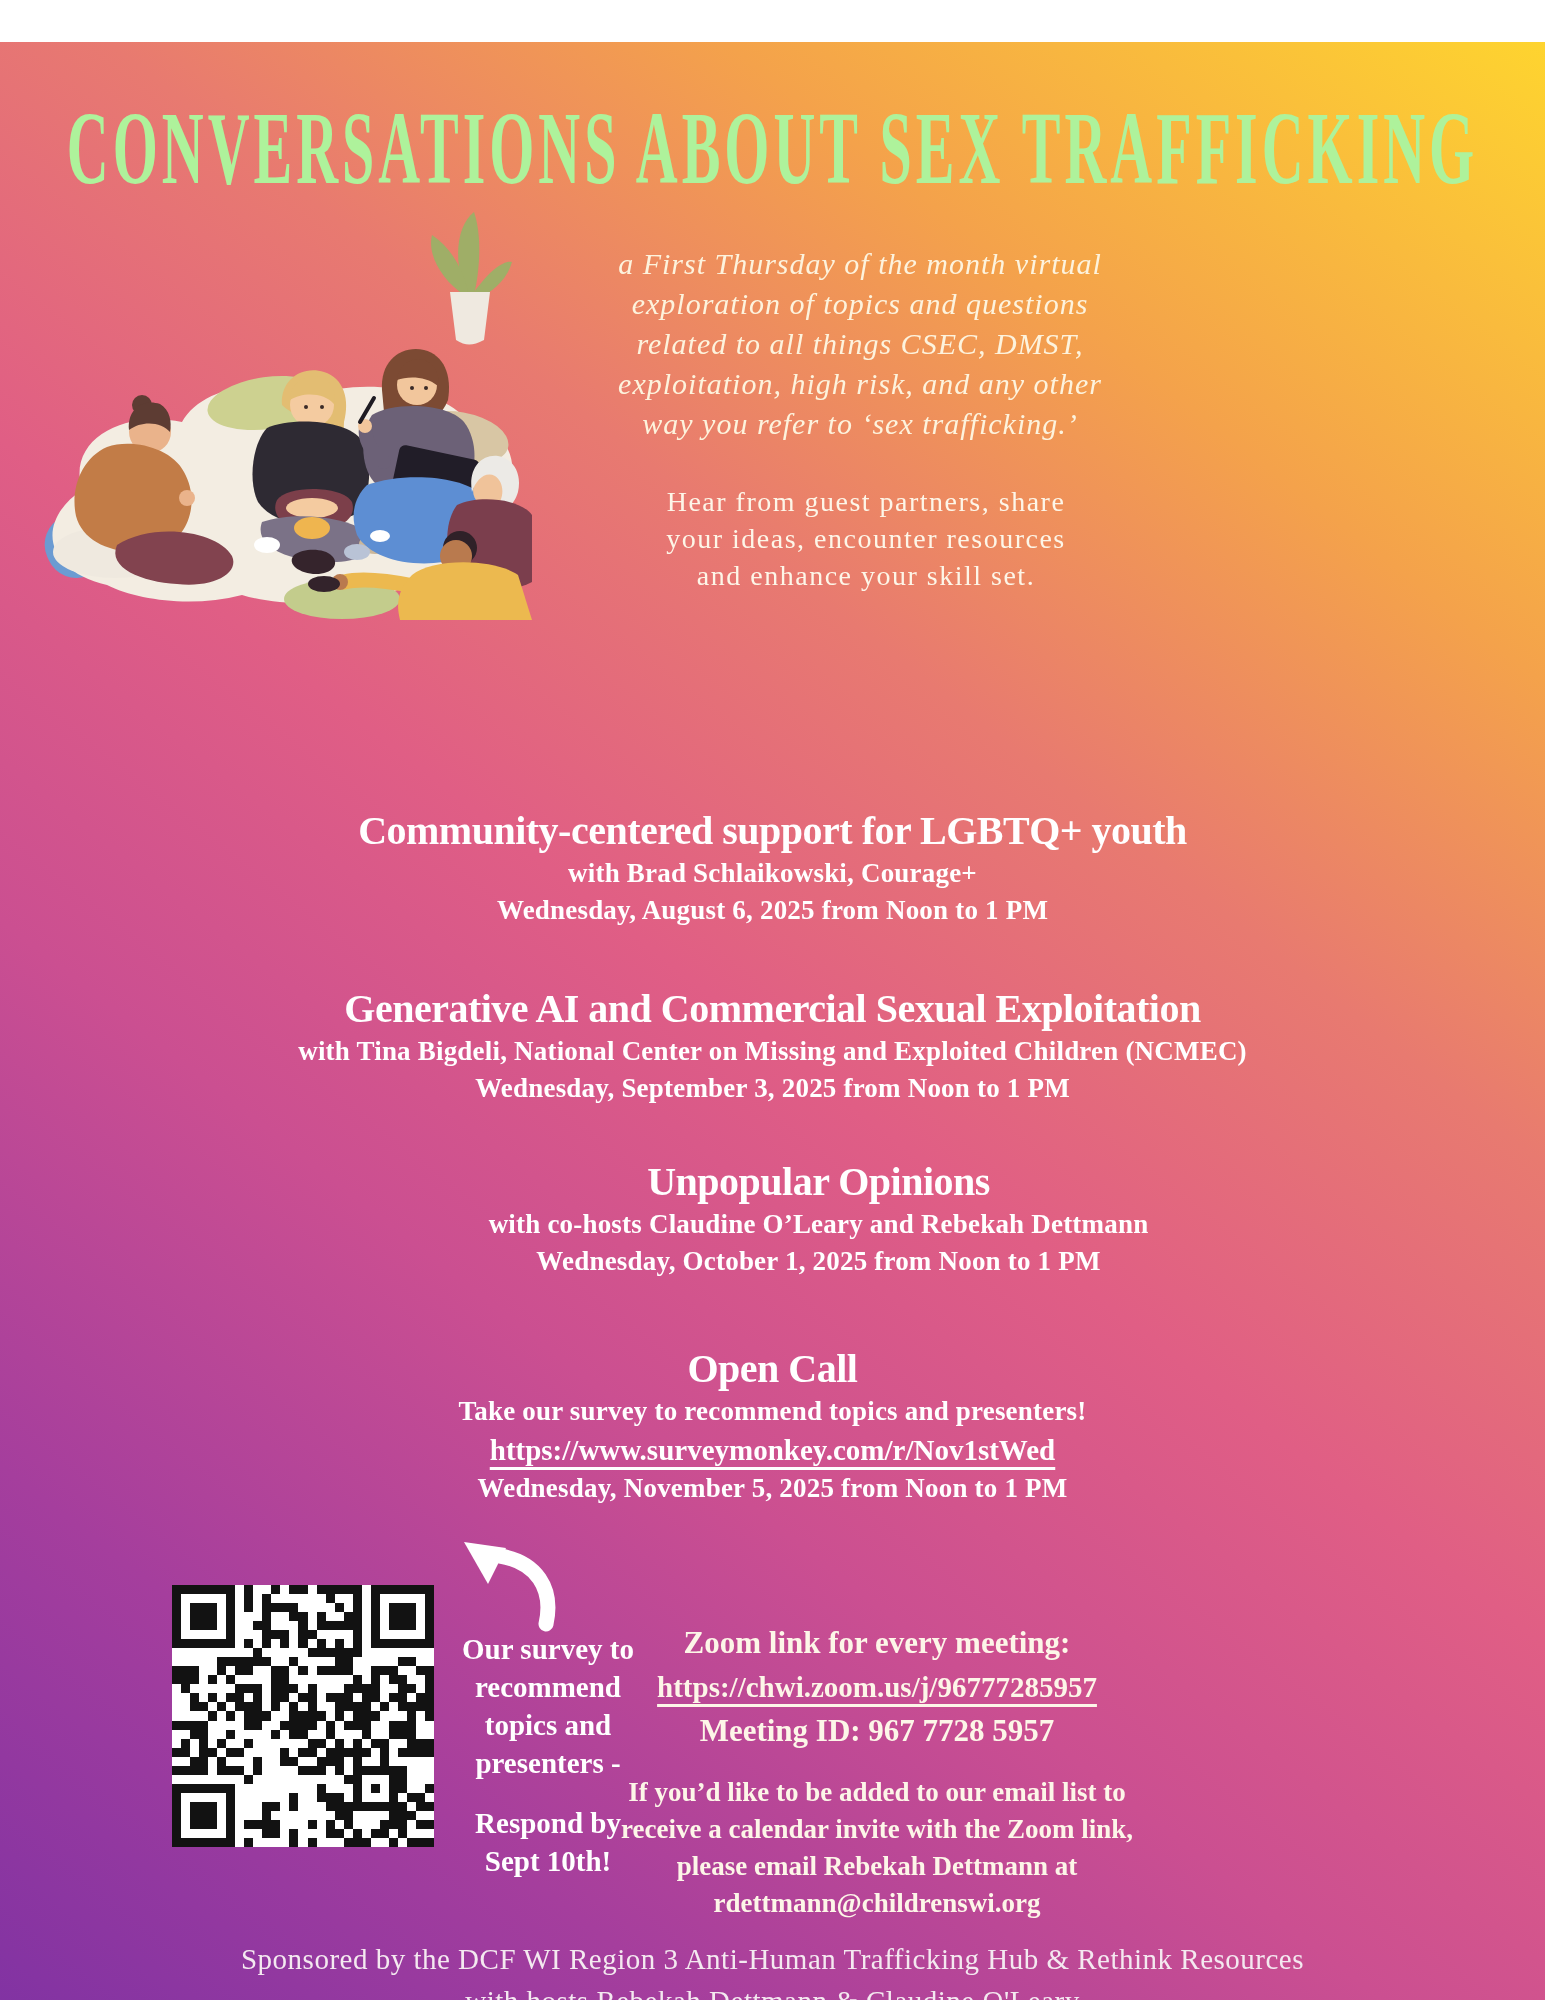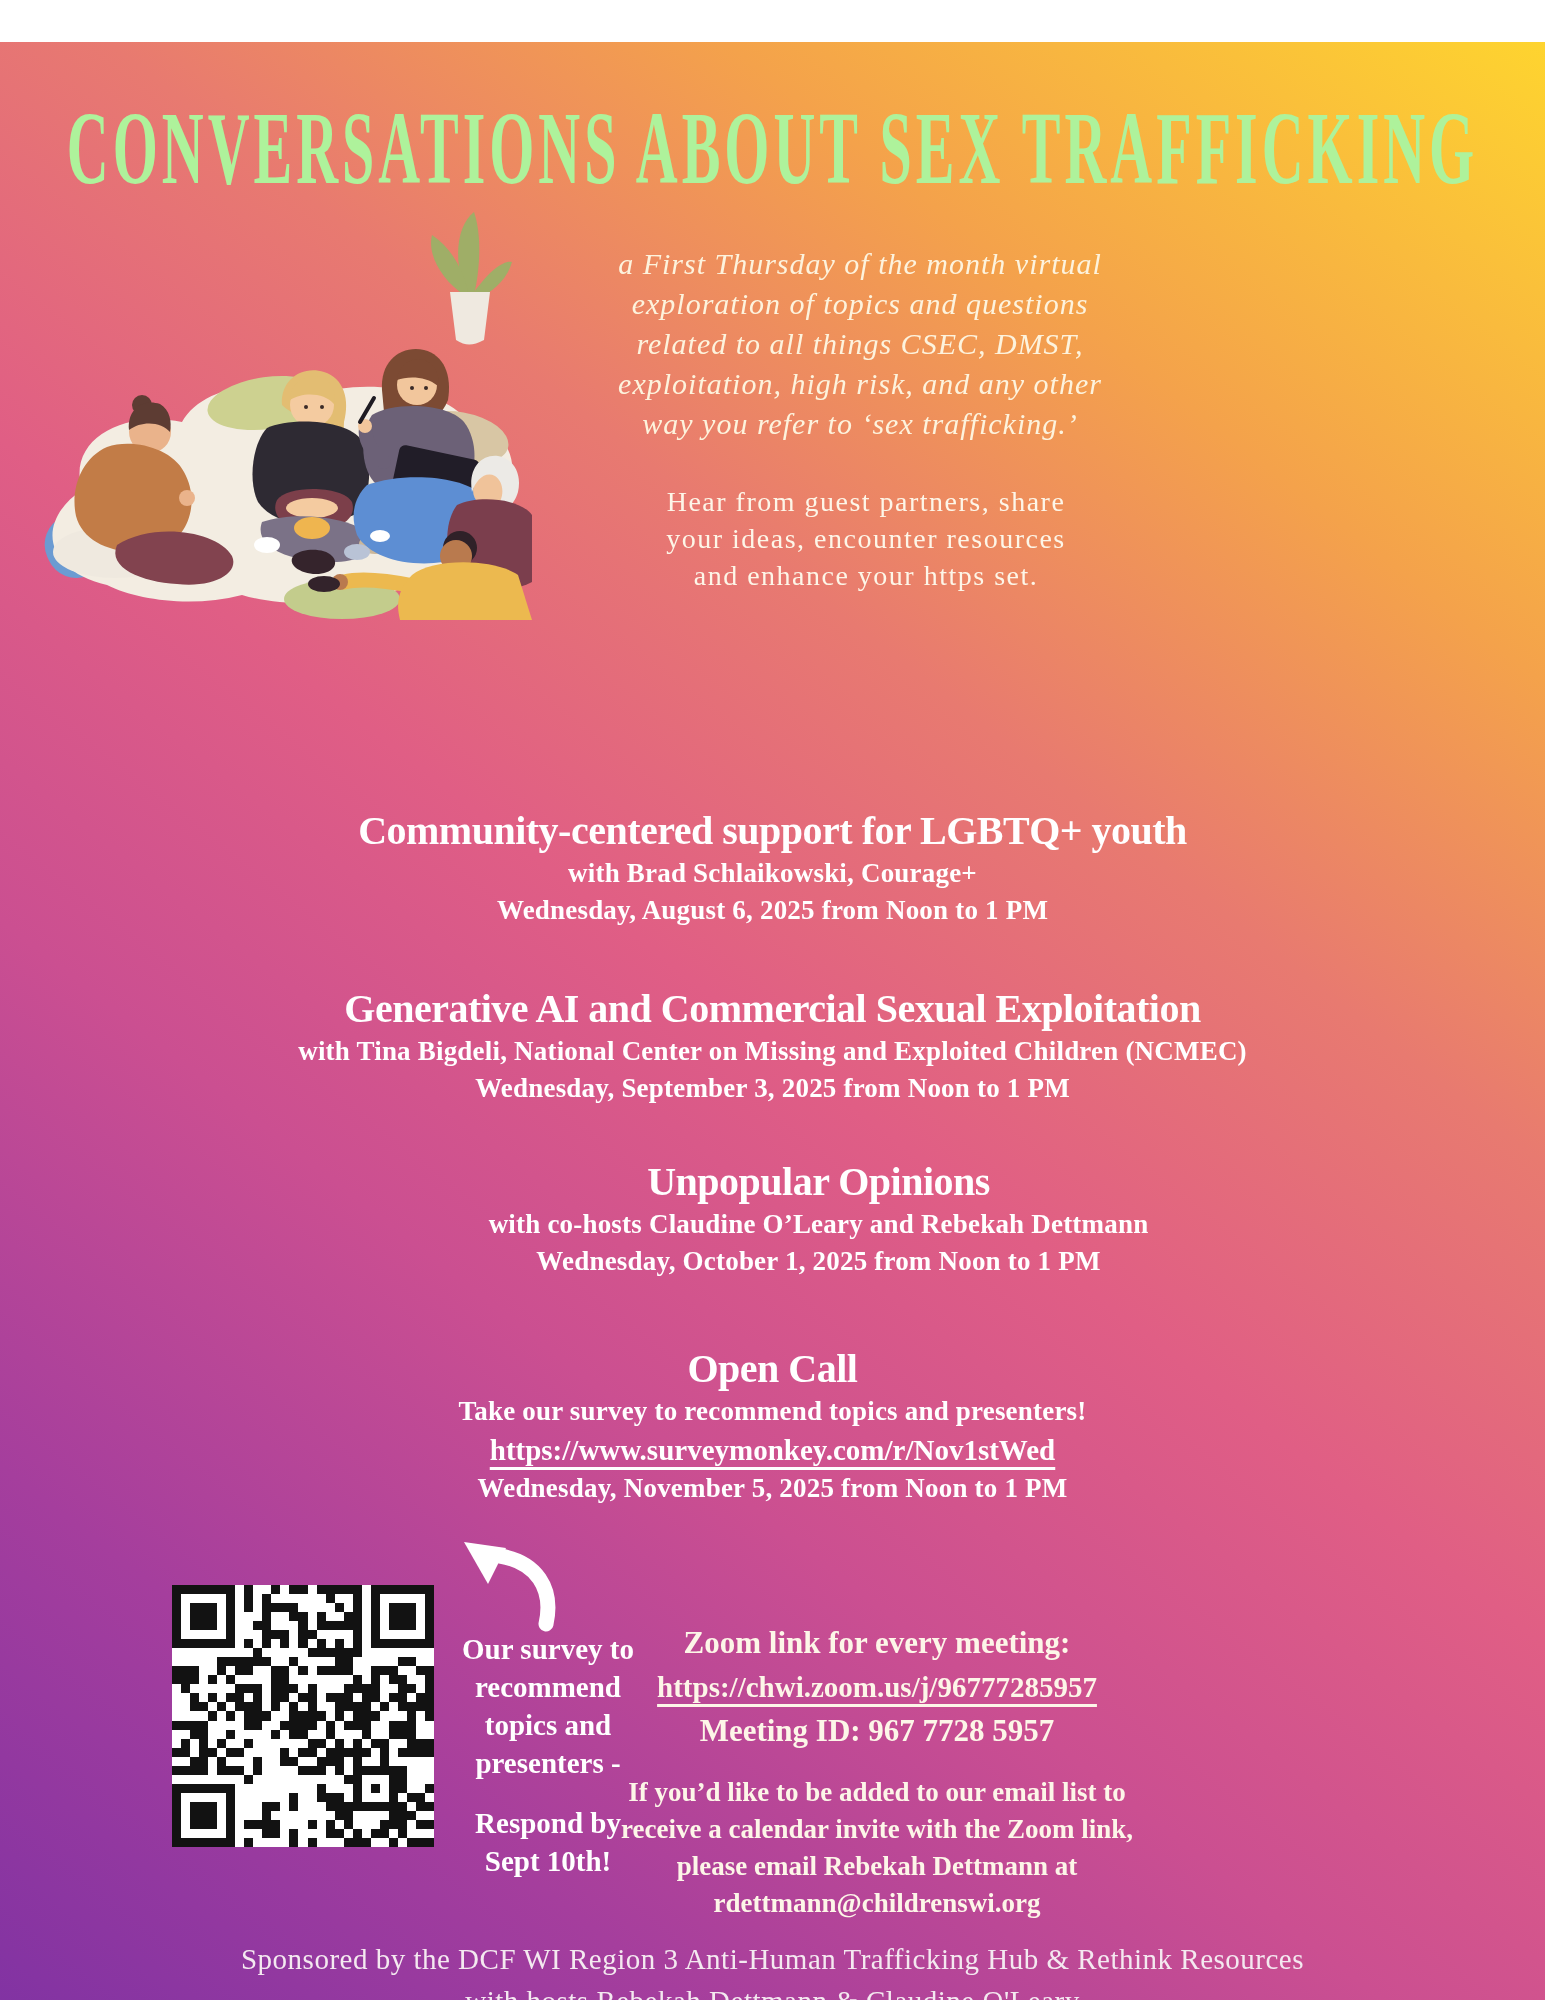--- a/index.html
+++ b/index.html
@@ -162,21 +162,21 @@
     </svg>
   </div>
 
   <div class="abs intro-lead center preline">a First Thursday of the month virtual
 exploration of topics and questions
 related to all things CSEC, DMST,
 exploitation, high risk, and any other
 way you refer to ‘sex trafficking.’</div>
   <div class="abs intro-sub center preline">Hear from guest partners, share
 your ideas, encounter resources
-and enhance your https set.</div>
+and enhance your skill set.</div>
 
   <div class="abs session s1 center">
     <div class="session-title">Community-centered support for LGBTQ+ youth</div>
     <div class="session-sub">with Brad Schlaikowski, Courage+</div>
     <div class="session-sub">Wednesday, August 6, 2025 from Noon to 1 PM</div>
   </div>
 
   <div class="abs session s2 center">
     <div class="session-title">Generative AI and Commercial Sexual Exploitation</div>
     <div class="session-sub">with Tina Bigdeli, National Center on Missing and Exploited Children (NCMEC)</div>

